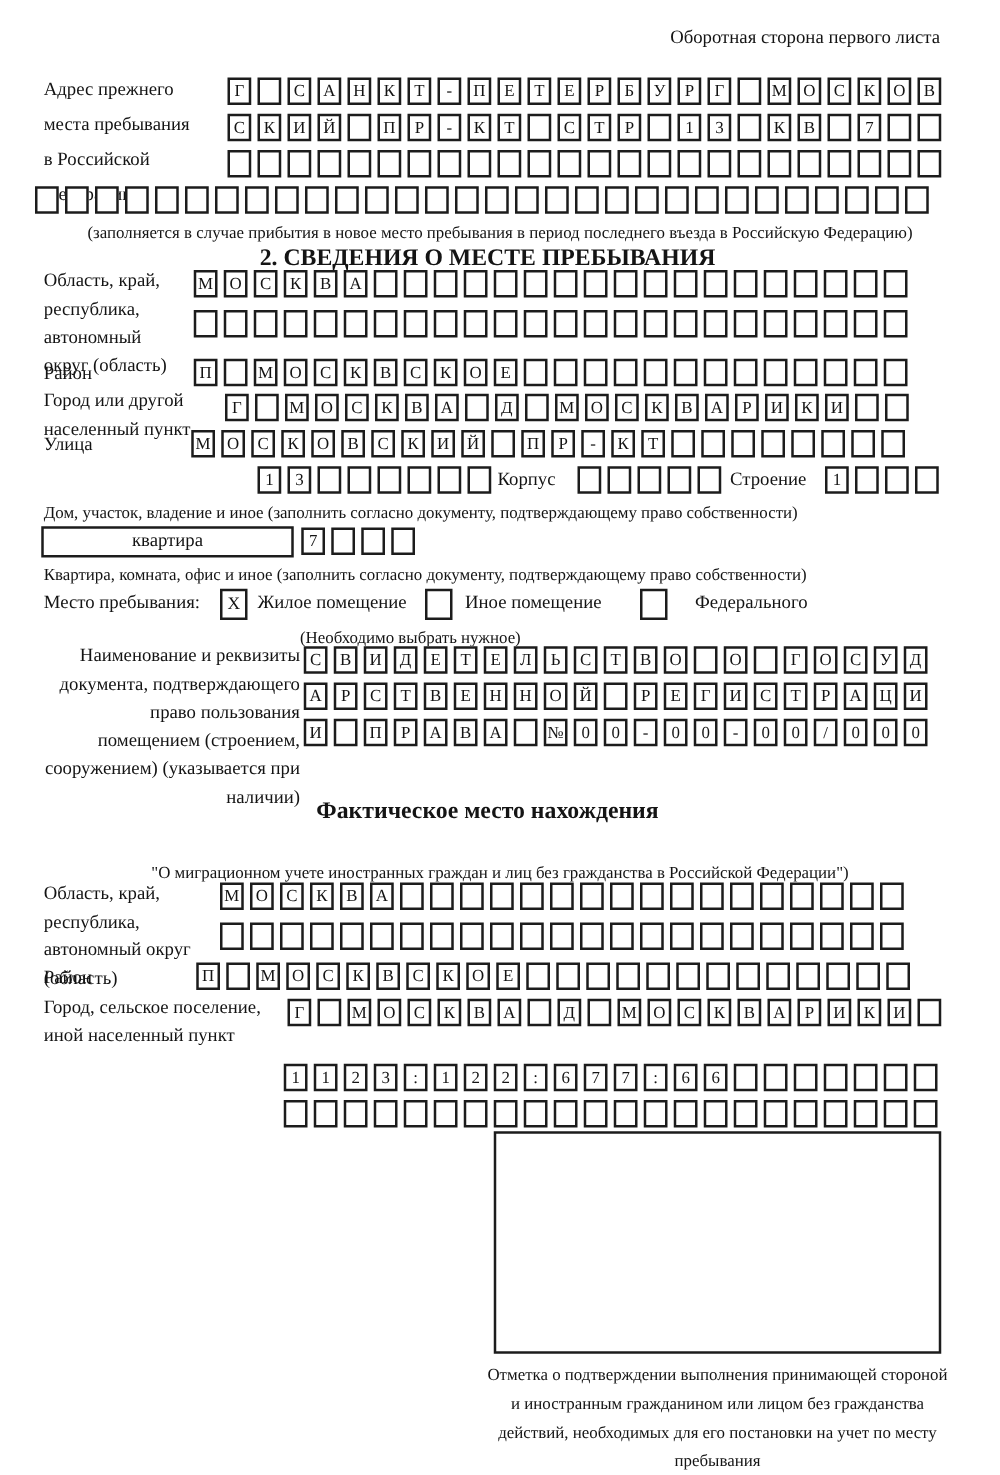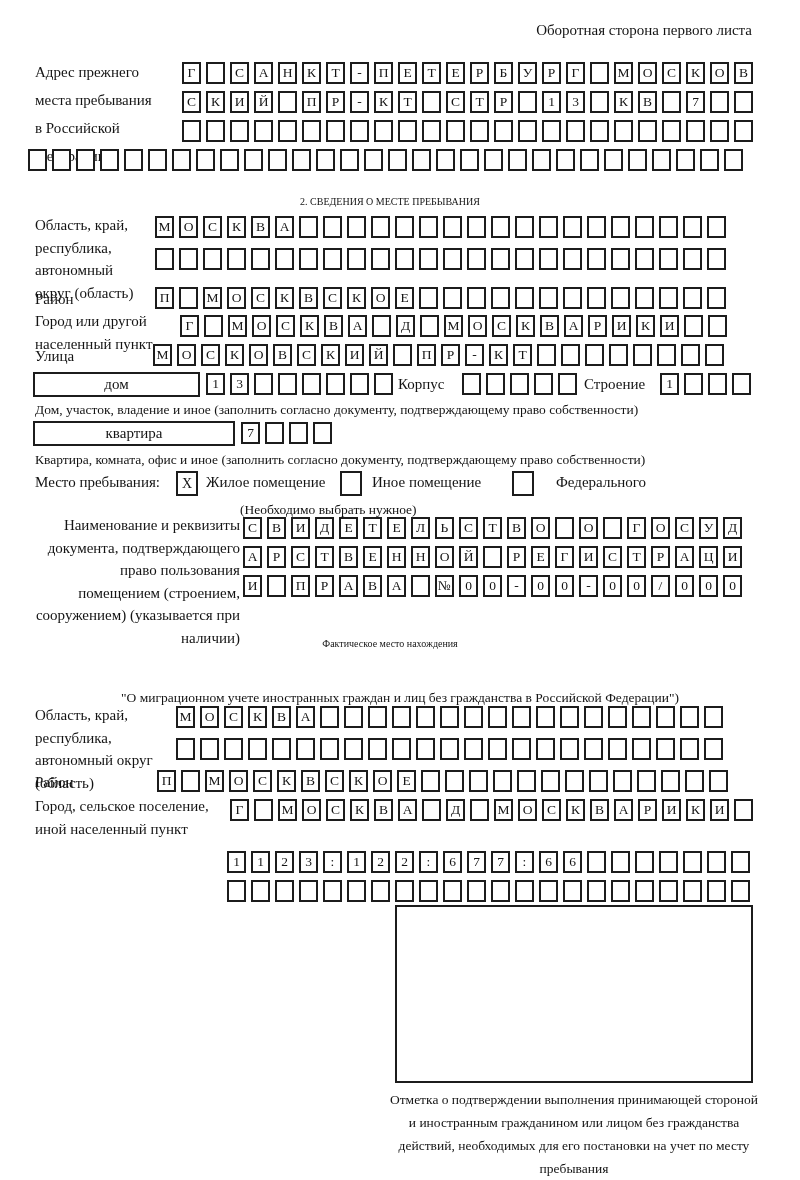--- a/index.html
+++ b/index.html
@@ -4,21 +4,21 @@
 <style>
   html,body{margin:0;padding:0;background:#fff;}
   #page{
     position:relative;width:800px;height:1180px;background:#ffffff;
     font-family:"Liberation Serif","DejaVu Serif",serif;color:#141414;overflow:hidden;
   }
   .abs{position:absolute;}
   .label{font-size:15px;line-height:1.5;}
   .label-tall{font-size:15px;line-height:1.87;}
   .note{font-size:13.5px;line-height:1.45;}
-  .title{font-size:10px;font-weight:normal;}
+  .title{font-size:19px;font-weight:bold;}
   .center{text-align:center;}
   .boxrow{display:flex;gap:5px;}
   .cell{
     width:19px;height:22px;border:2px solid #1c1c1c;box-sizing:border-box;
     display:flex;align-items:center;justify-content:center;
     font-size:13.5px;line-height:1;flex:0 0 auto;background:#fff;
   }
   .checkbox{
     width:22px;height:25px;border:2px solid #1c1c1c;box-sizing:border-box;
     display:inline-flex;align-items:center;justify-content:center;
@@ -142,20 +142,21 @@
       <span class="cell"></span>
       <span class="cell"></span>
       <span class="cell"></span>
       <span class="cell"></span>
       <span class="cell"></span>
       <span class="cell"></span>
       <span class="cell"></span>
       <span class="cell"></span>
       <span class="cell"></span>
     </div>
+  <div class="abs note center" style="left:10px;top:176px;width:780px;">(заполняется в случае прибытия в новое место пребывания в период последнего въезда в Российскую Федерацию)</div>
 
   <div class="abs title center" style="left:0px;top:196px;width:780px;">2. СВЕДЕНИЯ О МЕСТЕ ПРЕБЫВАНИЯ</div>
 
   <div class="abs label" style="left:35px;top:214px;width:110px;">Область, край, республика, автономный округ (область)</div>
   <div class="abs boxrow" style="left:155px;top:216px;">
       <span class="cell">М</span>
       <span class="cell">О</span>
       <span class="cell">С</span>
       <span class="cell">К</span>
       <span class="cell">В</span>
@@ -282,21 +283,20 @@
       <span class="cell"></span>
       <span class="cell"></span>
       <span class="cell"></span>
       <span class="cell"></span>
       <span class="cell"></span>
       <span class="cell"></span>
       <span class="cell"></span>
       <span class="cell"></span>
     </div>
 
-  <div class="abs longbox" style="left:33px;top:372px;width:167px;">дом</div>
   <div class="abs boxrow" style="left:206px;top:373px;">
       <span class="cell">1</span>
       <span class="cell">3</span>
       <span class="cell"></span>
       <span class="cell"></span>
       <span class="cell"></span>
       <span class="cell"></span>
       <span class="cell"></span>
       <span class="cell"></span>
     </div>

